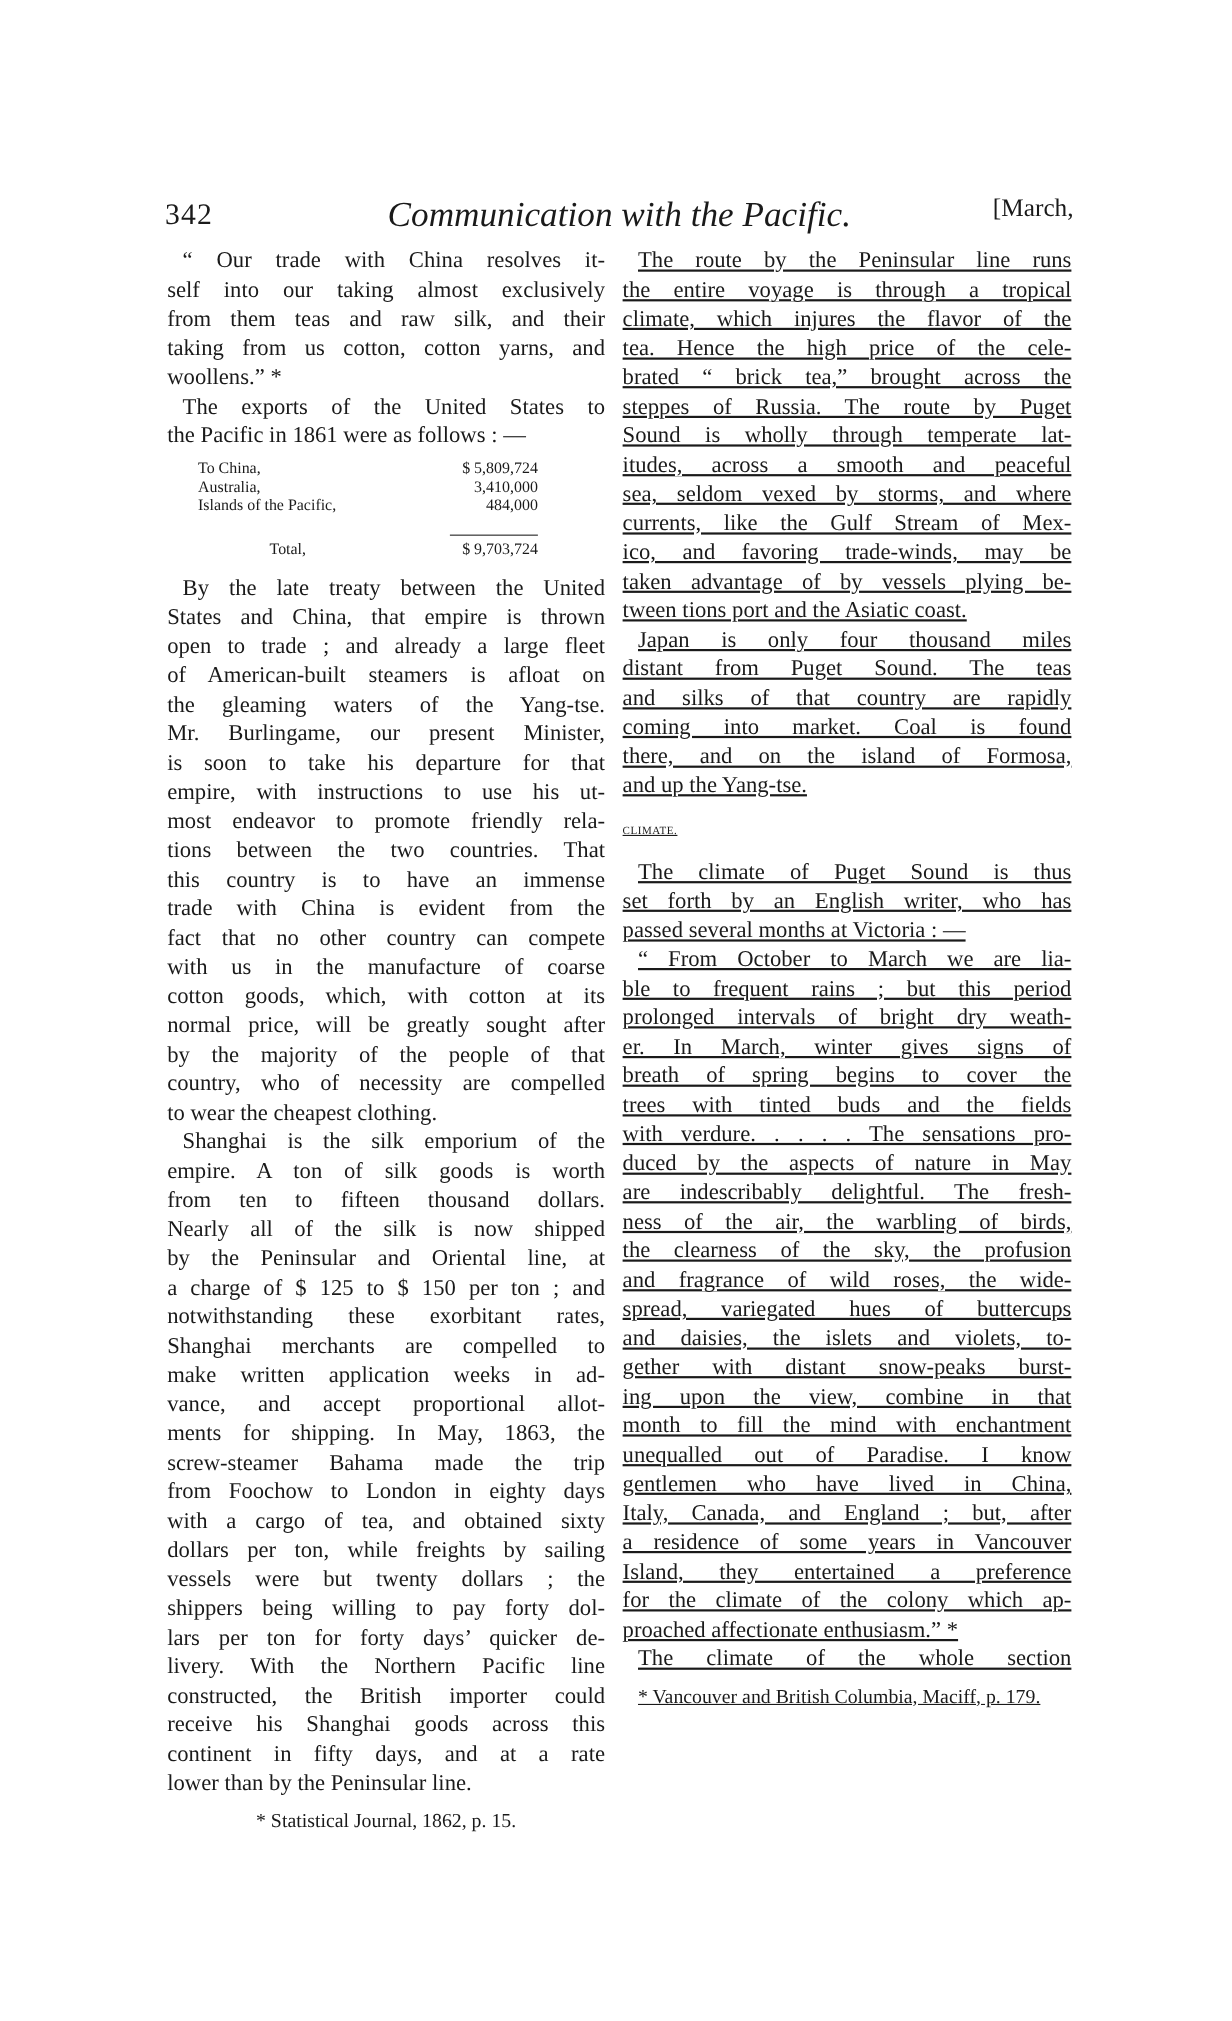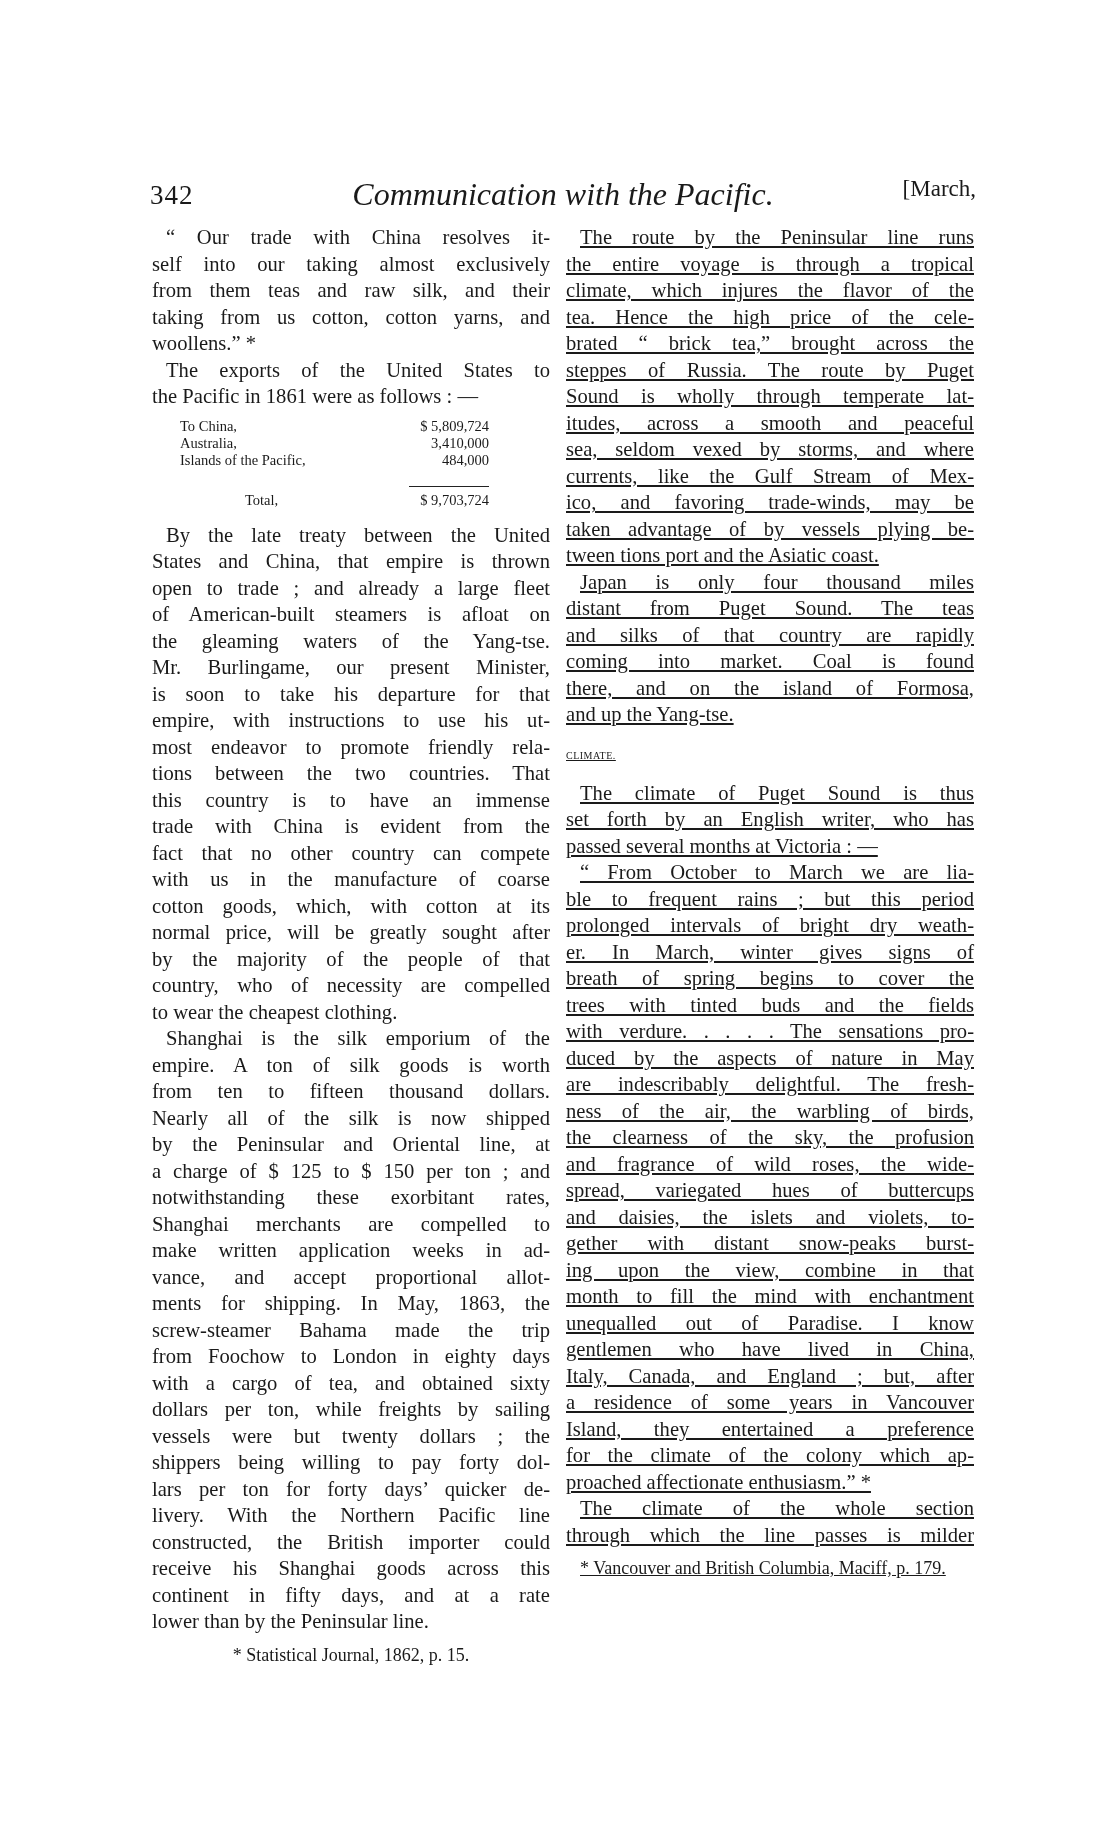--- a/index.html
+++ b/index.html
@@ -269,19 +269,18 @@
         <span class="line">gentlemen who have lived in China,</span>
         <span class="line">Italy, Canada, and England ; but, after</span>
         <span class="line">a residence of some years in Vancouver</span>
         <span class="line">Island, they entertained a preference</span>
         <span class="line">for the climate of the colony which ap-</span>
         <span class="line last">proached affectionate enthusiasm.” *</span>
       </p>
 
     <p class="para noindent" id="closing-para">
         <span class="line indent">The climate of the whole section</span>
-        <span class="line">through which the line passes is milder</span>
       </p>
 
     <div class="footnote">* Vancouver and British Columbia, Maciff, p. 179.</div>
   </div>
 
 </div>
 
 </body></html>

